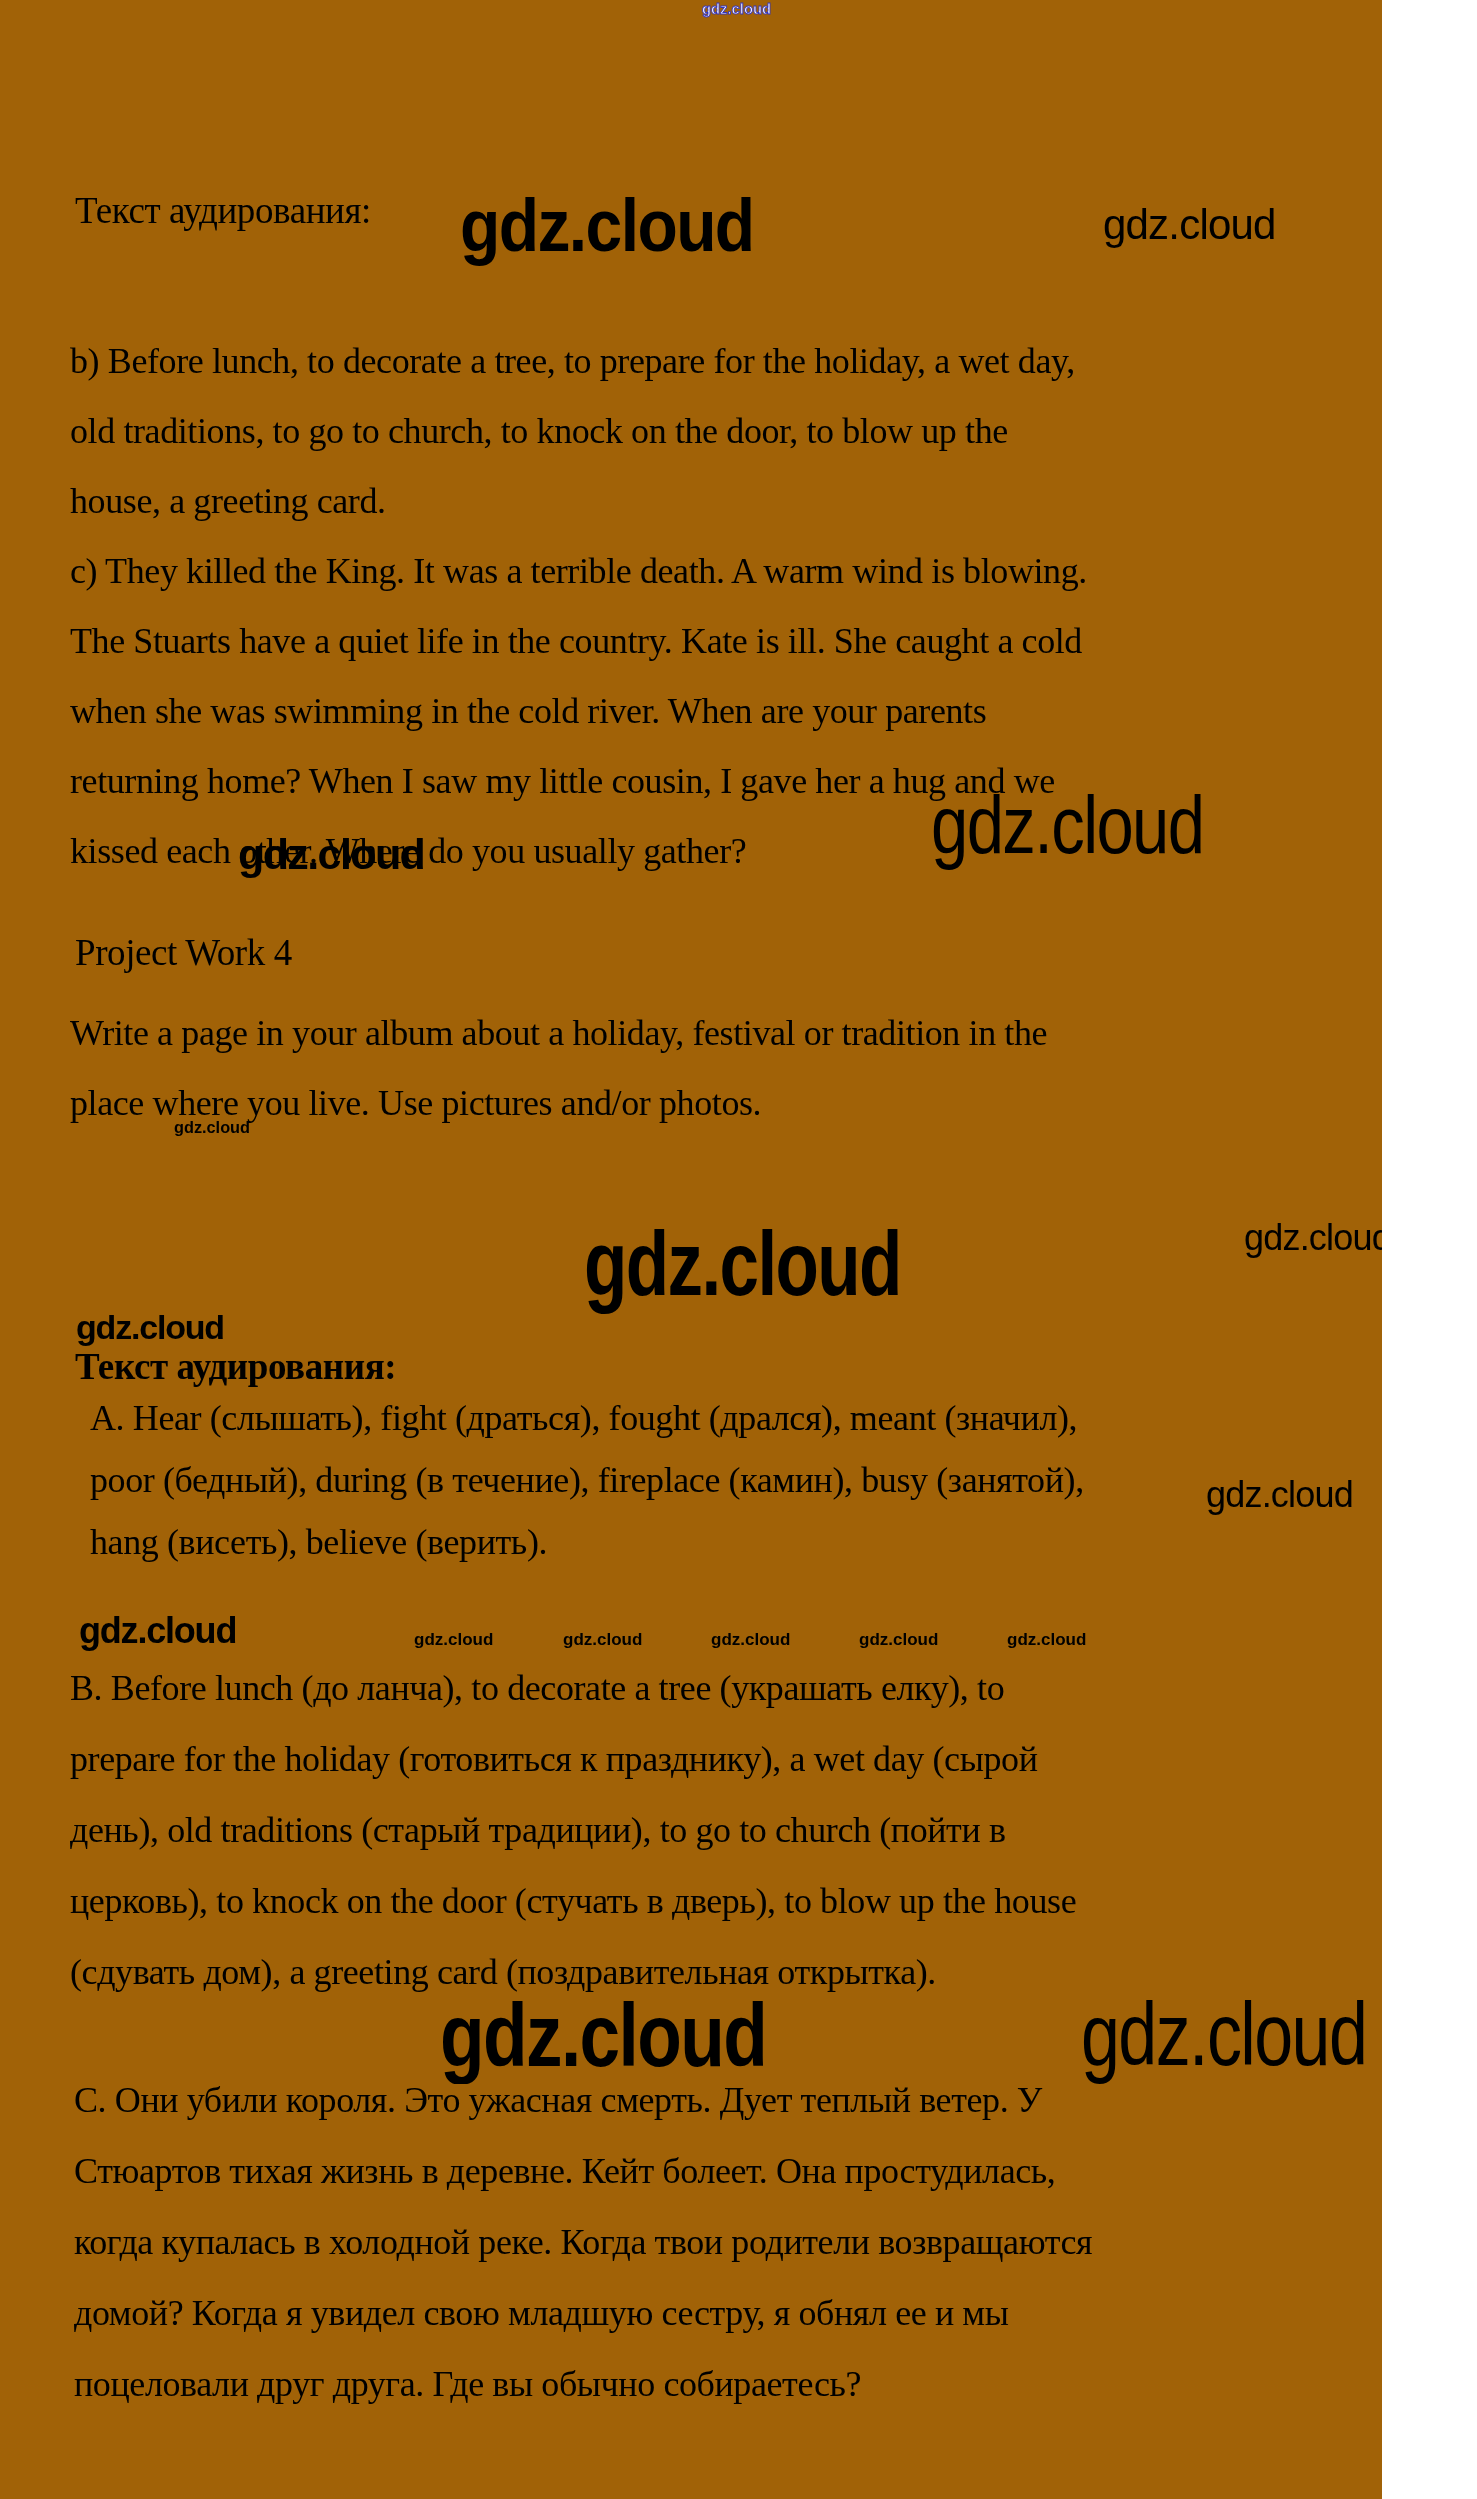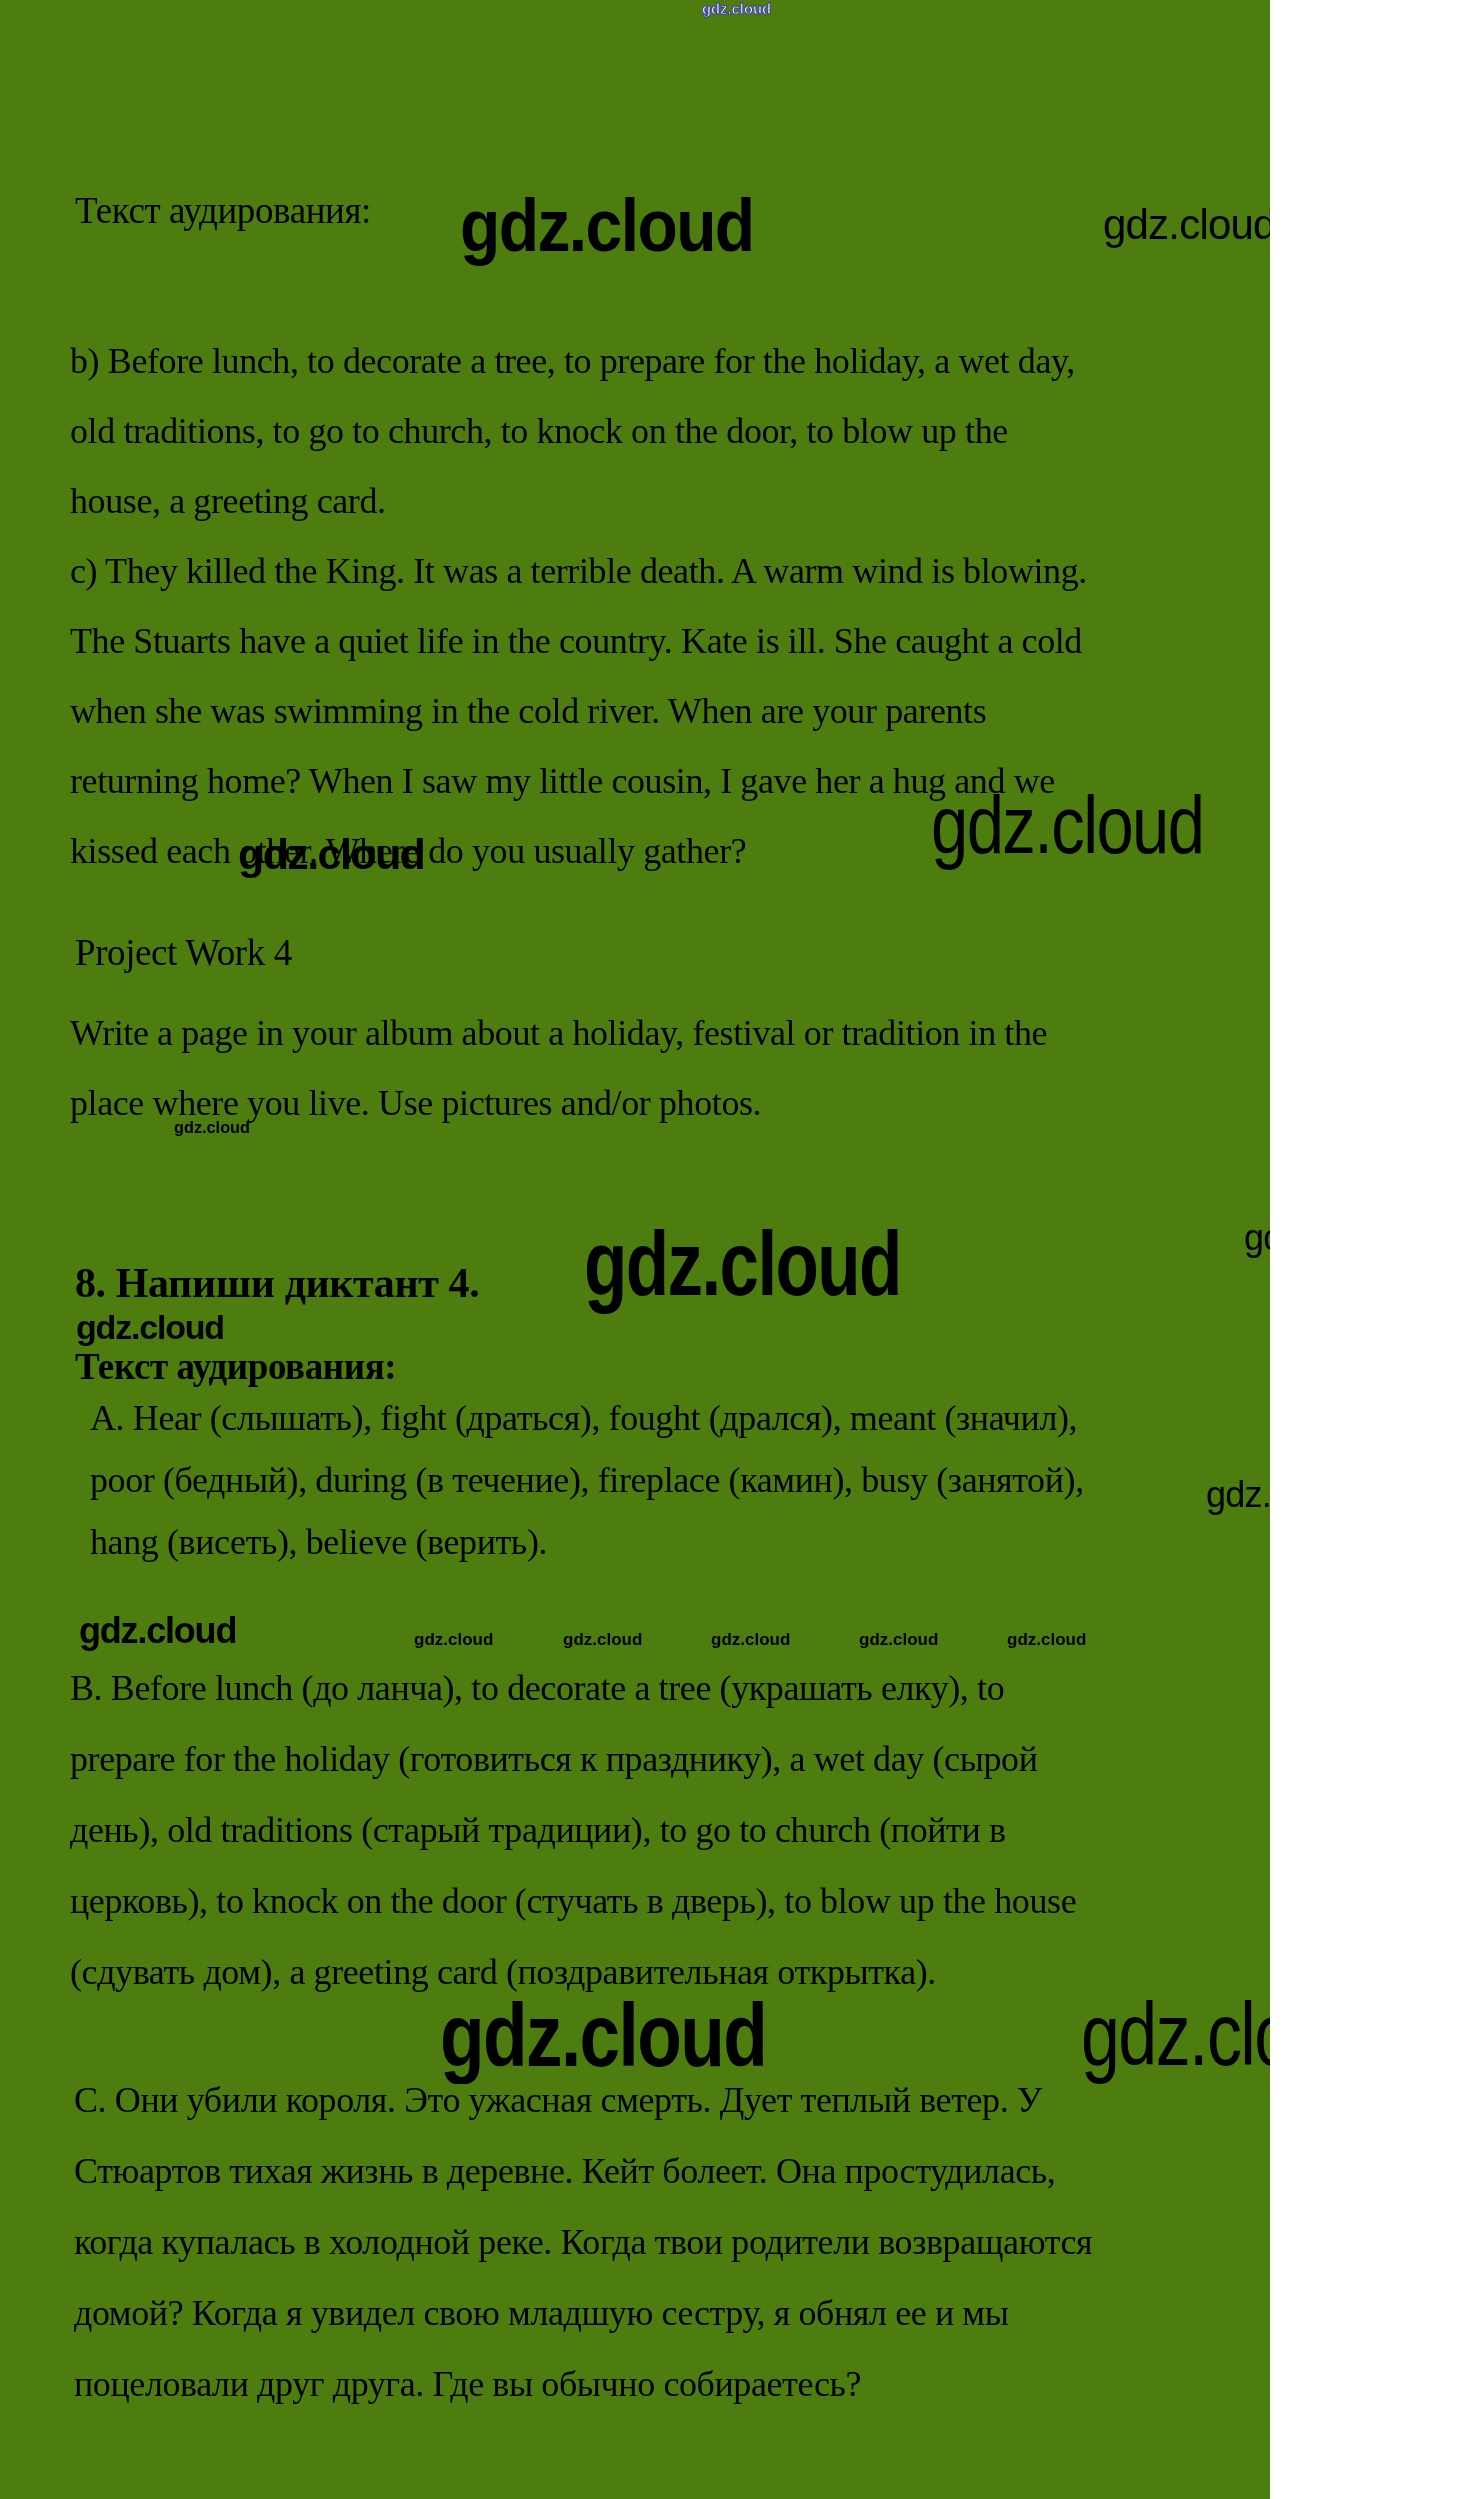--- a/index.html
+++ b/index.html
@@ -1,20 +1,20 @@
 <!DOCTYPE html>
 <html style="font-size:12.4px"><head>
 <meta charset="utf-8">
 <style>
   html, body { margin: 0; padding: 0; background: #ffffff; }
   .page {
     position: relative;
-    width: 1270px;
+    width: 1382px;
     height: 2500px;
-    background: #4d7c0f;
+    background: #a16207;
     overflow: hidden;
     font-family: "Liberation Serif", "DejaVu Serif", serif;
     color: #000000;
   }
   .txt {
     position: absolute;
     white-space: pre;
     font-family: "Liberation Serif", "DejaVu Serif", serif;
     color: #000000;
     letter-spacing: -0.4px;
@@ -94,21 +94,20 @@
 house, a greeting card.</div>
   <div class="txt body-text pos-item-c">c) They killed the King. It was a terrible death. A warm wind is blowing.
 The Stuarts have a quiet life in the country. Kate is ill. She caught a cold
 when she was swimming in the cold river. When are your parents
 returning home? When I saw my little cousin, I gave her a hug and we
 kissed each other. Where do you usually gather?</div>
   <div class="txt sub pos-project-h">Project Work 4</div>
   <div class="txt body-text pos-project-t">Write a page in your album about a holiday, festival or tradition in the
 place where you live. Use pictures and/or photos.</div>
 
-  <div class="txt heading pos-h2-ru">8. Напиши диктант 4.</div>
   <div class="txt sub-bold pos-audio-ru">Текст аудирования:</div>
   <div class="txt body-text pos-item-ra">A. Hear (слышать), fight (драться), fought (дрался), meant (значил),
 poor (бедный), during (в течение), fireplace (камин), busy (занятой),
 hang (висеть), believe (верить).</div>
   <div class="txt body-text pos-item-rb">B. Before lunch (до ланча), to decorate a tree (украшать елку), to
 prepare for the holiday (готовиться к празднику), a wet day (сырой
 день), old traditions (старый традиции), to go to church (пойти в
 церковь), to knock on the door (стучать в дверь), to blow up the house
 (сдувать дом), a greeting card (поздравительная открытка).</div>
   <div class="txt body-text pos-item-rc">C. Они убили короля. Это ужасная смерть. Дует теплый ветер. У

